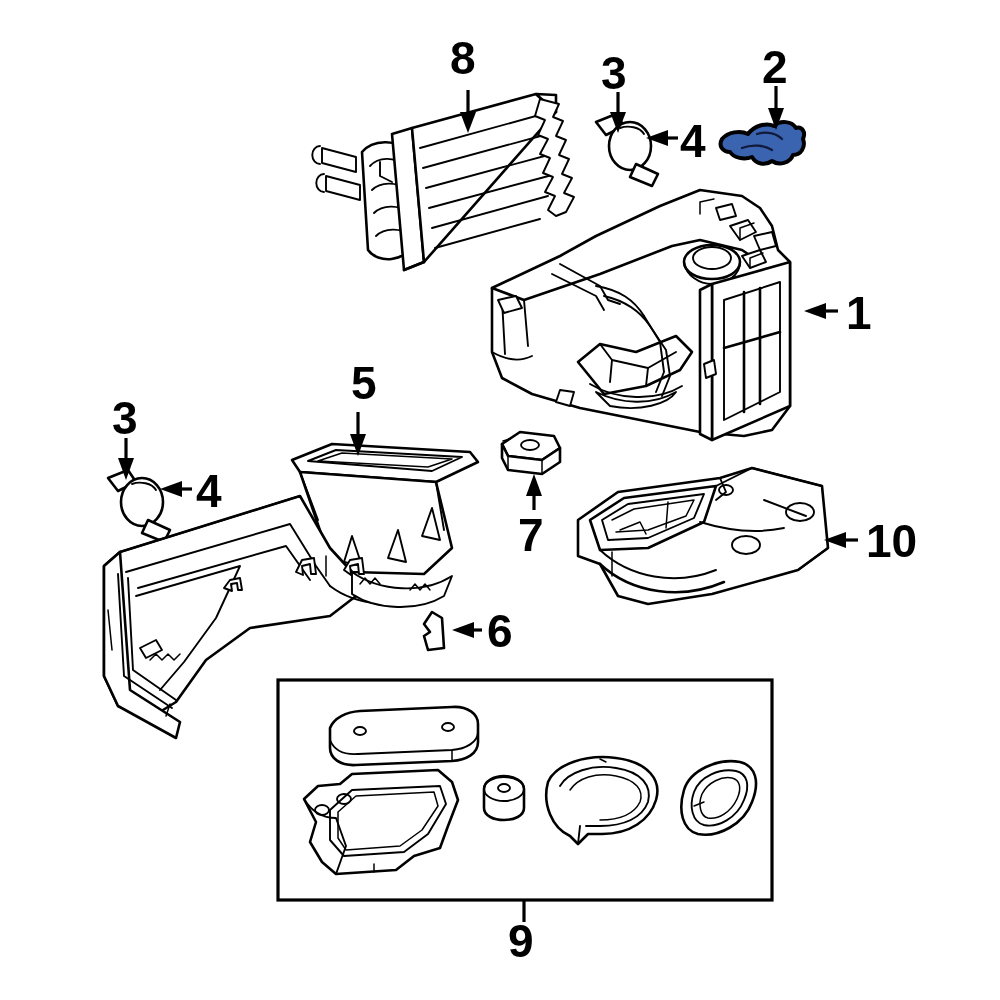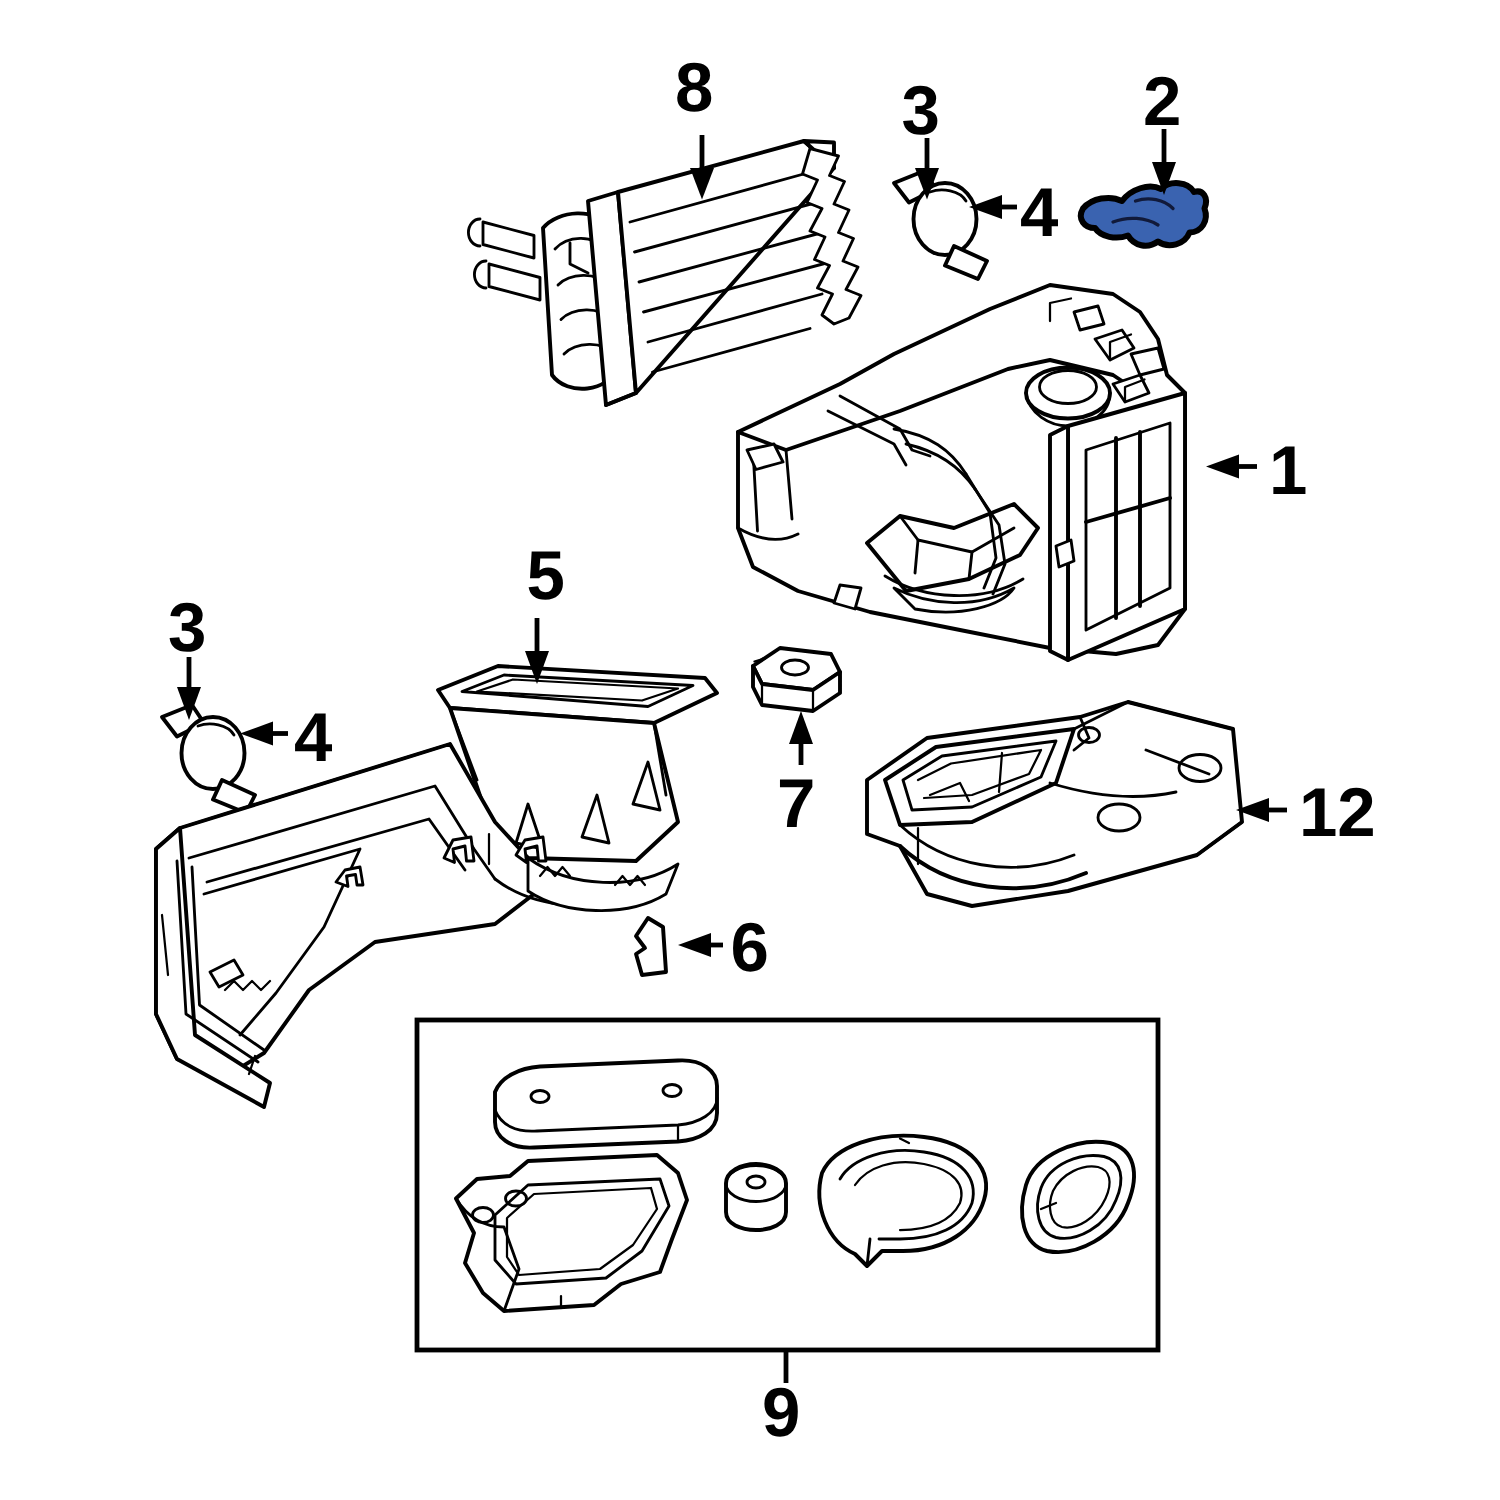--- a/index.html
+++ b/index.html
@@ -313,18 +313,18 @@
   </svg>
 
   <div class="callout" style="left:450px;top:35px;">8</div>
   <div class="callout" style="left:601px;top:50px;">3</div>
   <div class="callout" style="left:762px;top:44px;">2</div>
   <div class="callout" style="left:680px;top:118px;">4</div>
   <div class="callout" style="left:846px;top:290px;">1</div>
   <div class="callout" style="left:112px;top:395px;">3</div>
   <div class="callout" style="left:351px;top:360px;">5</div>
   <div class="callout" style="left:196px;top:468px;">4</div>
-  <div class="callout" style="left:866px;top:518px;">12</div>
+  <div class="callout" style="left:866px;top:518px;">10</div>
   <div class="callout" style="left:518px;top:512px;">7</div>
   <div class="callout" style="left:487px;top:608px;">6</div>
   <div class="callout" style="left:508px;top:918px;">9</div>
 
 </div>
 
 </body></html>

